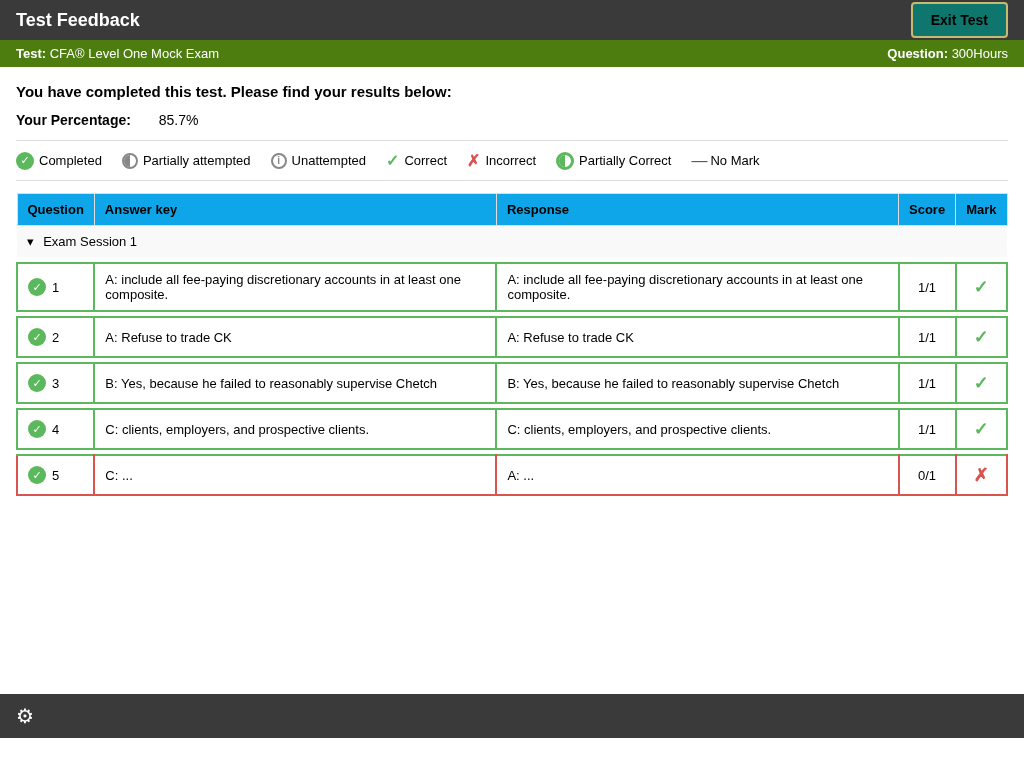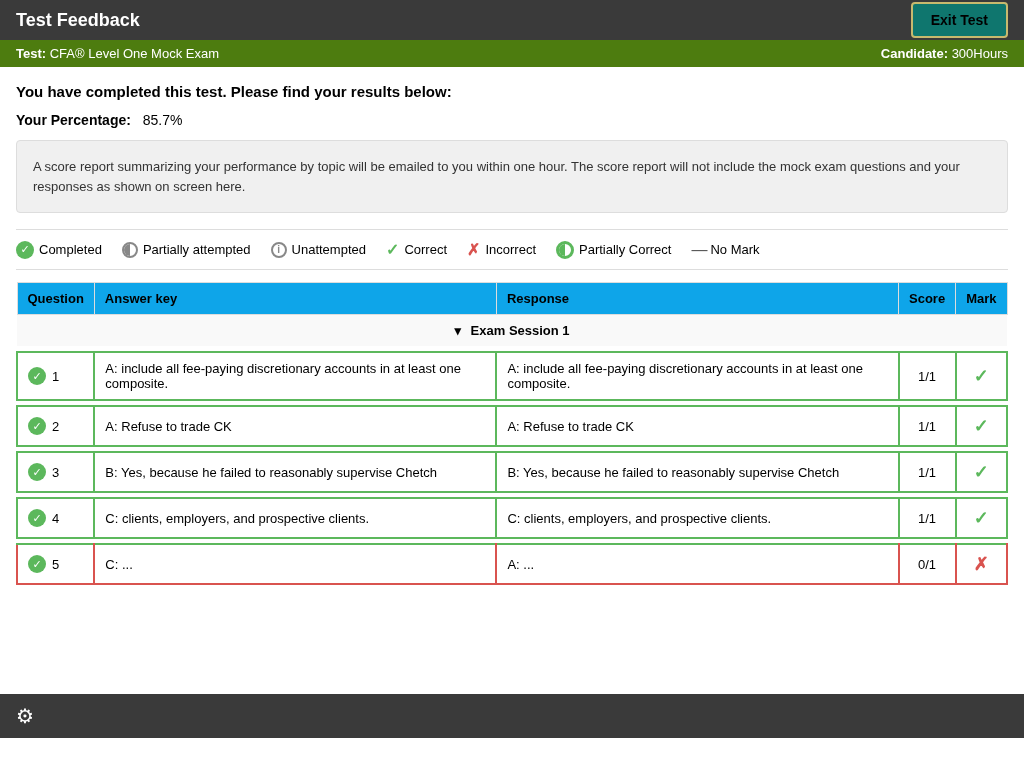--- a/index.html
+++ b/index.html
@@ -51,21 +51,21 @@
     .completion-msg {
       font-weight: bold;
       font-size: 15px;
       margin-bottom: 12px;
     }
     .percentage-line {
       margin-bottom: 12px;
       font-size: 14px;
     }
     .percentage-label { font-weight: bold; }
-    .percentage-value { margin-left: 8px; }
+    .percentage-value { margin-left: 24px; }
 
     .info-box {
       background: #f0f0f0;
       border: 1px solid #ddd;
       border-radius: 4px;
       padding: 16px;
       margin-bottom: 16px;
       font-size: 13px;
       line-height: 1.5;
       color: #333;
@@ -144,24 +144,23 @@
       text-align: left;
       font-weight: bold;
     }
     .results-table th:nth-child(4),
     .results-table th:nth-child(5) {
       text-align: center;
     }
     .session-row td {
       background: #f9f9f9;
       padding: 8px 10px;
-      font-weight: bold;
+      font-weight: normal;
       font-size: 13px;
       border: none;
-      text-align: center;
     }
     .session-row td .chevron { margin-right: 6px; }
     .data-row td {
       border: 2px solid #5cb85c;
       padding: 8px 10px;
       vertical-align: middle;
     }
     .data-row:not(:first-of-type) td { border-top: 2px solid #5cb85c; }
     .data-row td:nth-child(4),
     .data-row td:nth-child(5) { text-align: center; }
@@ -201,37 +200,34 @@
   <span class="header-title">Test Feedback</span>
   <button class="exit-btn">Exit Test</button>
 </div>
 
 <div class="test-bar">
   <div>
     <span class="label">Test:</span>
     <span>CFA® Level One Mock Exam</span>
   </div>
   <div>
-    <span class="label">Candidate:</span>
+    <span class="label">Question:</span>
     <span>300Hours</span>
   </div>
 </div>
 
 <div class="main">
 
   <p class="completion-msg">You have completed this test. Please find your results below:</p>
 
   <p class="percentage-line">
     <span class="percentage-label">Your Percentage:</span>
     <span class="percentage-value">85.7%</span>
   </p>
 
-  <div class="info-box">
-    <span>A score report summarizing your performance by topic will be emailed to you within one hour. The score report will not include the mock exam questions and your responses as shown on screen here.</span>
-  </div>
 
   <div class="legend">
     <div class="legend-item">
       <div class="check-circle">✓</div>
       <span>Completed</span>
     </div>
     <div class="legend-item">
       <div class="legend-icon-partial"></div>
       <span>Partially attempted</span>
     </div>

